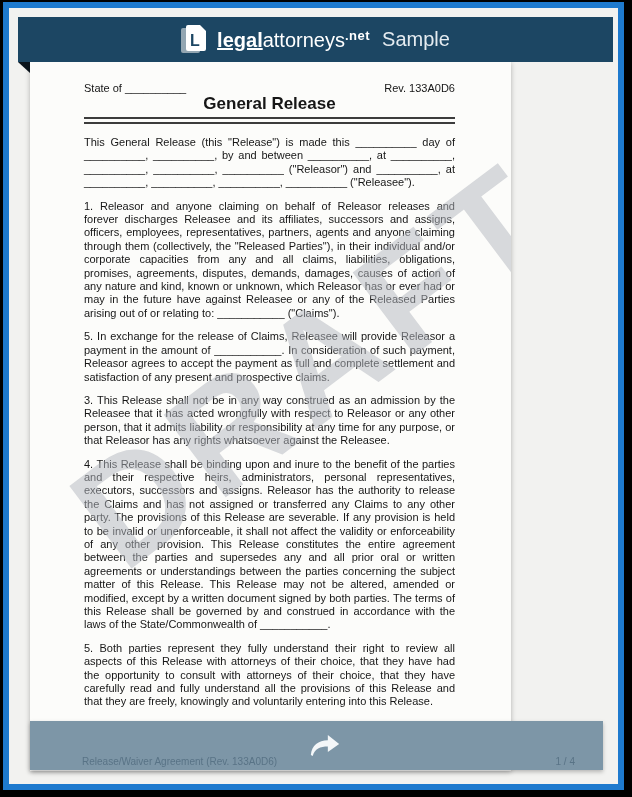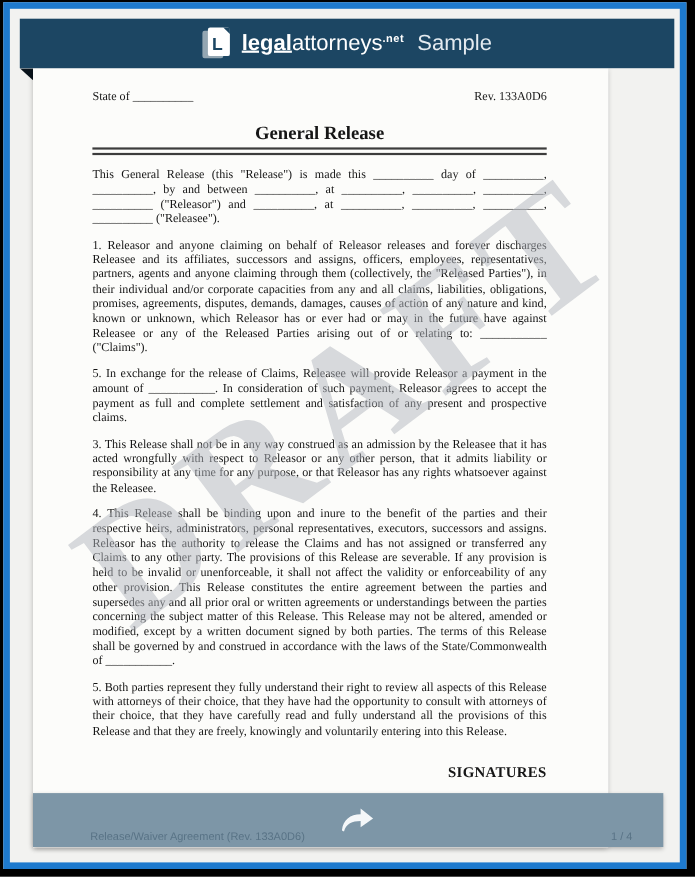--- a/index.html
+++ b/index.html
@@ -43,35 +43,34 @@
     display:flex; align-items:flex-end;
   }
   .logo-front::after {
     content:""; position:absolute; right:0; top:0;
     border-left:6px solid transparent; border-top:6px solid #1c4663;
   }
   .logo-letter { font-weight:bold; font-size:16px; color:#1c4663; line-height:1; padding:0 0 2px 4px; }
   .brand { color:#fff; font-size:20px; white-space:nowrap; }
   .brand-bold { font-weight:bold;text-decoration:underline; }
   .brand-light { font-weight:normal; }
-  .brand-tld { font-size:10px; font-weight:bold; vertical-align:7px; letter-spacing:.5px; }
+  .brand-tld { font-size:13px; font-weight:bold; vertical-align:7px; letter-spacing:.5px; }
   .sample { font-size:20px; color:#e4ebf0; margin-left:12px; font-weight:normal;text-align:right; }
   
   .page {
     position:absolute; left:30px; top:62px;
-    width:523px; height:709px;
+    width:481px; height:709px;
     background:#fcfcfa;
     box-shadow:0 1px 5px rgba(0,0,0,.28);
     z-index:2;
     overflow:hidden;
-    font-family:Liberation Serif, serif;
   }
   .content { padding:20px 56px 0 54px; color:#161616; }
   .meta-row { display:flex; justify-content:space-between; font-size:11px; }
-  .doc-title { margin-top:17px; text-align:center; font-size:17px; font-weight:bold; }
+  .doc-title { text-align:center; font-size:17px; font-weight:bold; }
   .double-rule { margin-top:3px; height:3px; border-top:2px solid #3c3c3c; border-bottom:2px solid #3c3c3c; }
   .content p {
     margin:10px 0 0 0;
     font-size:11px; line-height:13.4px;
     text-align:justify;
   }
   .content p.intro { margin-top:12px; }
   .sig-heading { margin-top:22px; font-size:13.5px; font-weight:bold; letter-spacing:.3px;text-align:right; }
   .sig-row { display:flex; margin-top:40px; }
   .sig-col-a { width:262px; }

